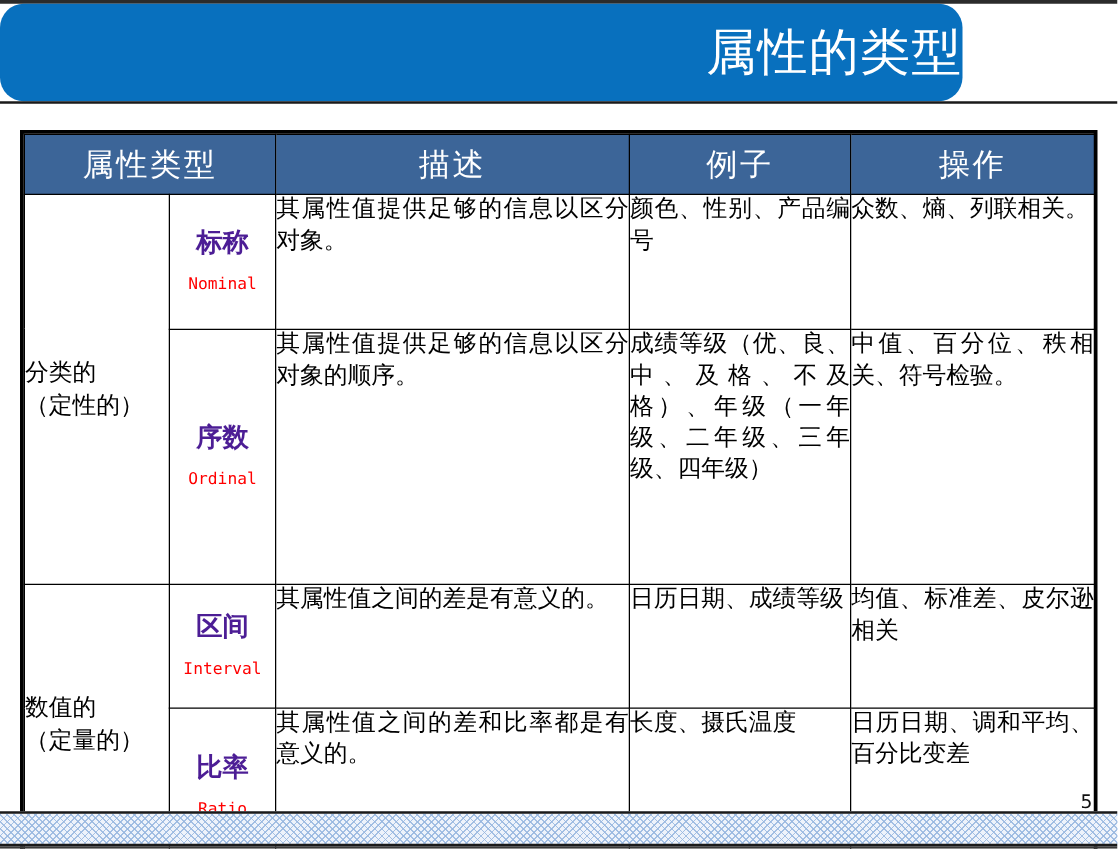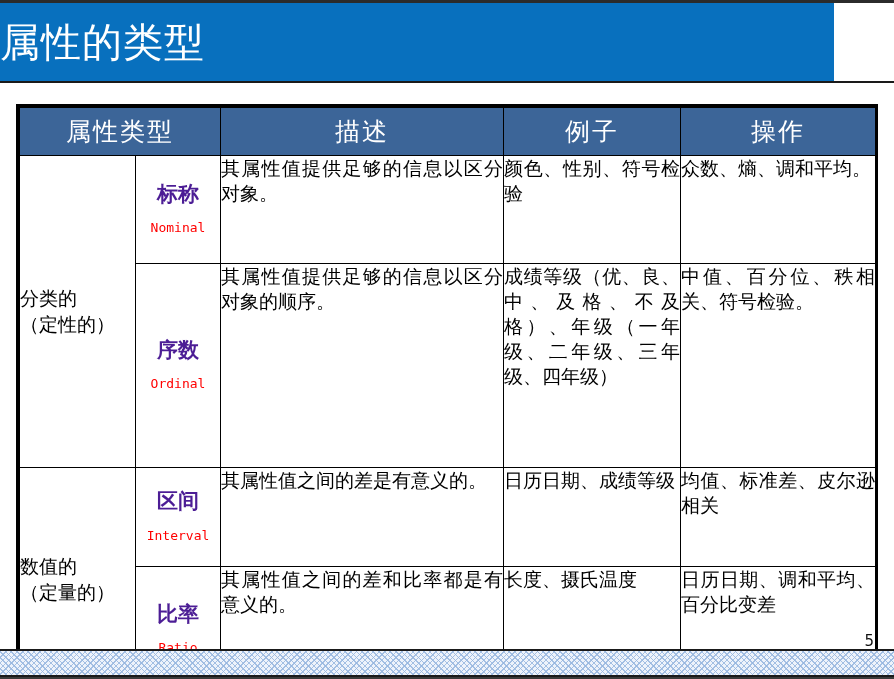--- a/index.html
+++ b/index.html
@@ -22,26 +22,27 @@
     width: 894px;
     height: 3px;
     background: #2b2b2b;
   }
 
   
   .title-banner {
     position: absolute;
     top: 3px;
     left: 0;
-    width: 834px;
+    width: 770px;
     height: 78px;
     background: #0870be;
     display: flex;
     align-items: center;
-    justify-content: flex-start;
+    justify-content: flex-end;
+    border-radius: 19px;
   }
   .title-text {
     color: #ffffff;
     font-size: 40px;
     line-height: 1;
     letter-spacing: 1px;
     font-weight: 400;
   }
   .banner-underline {
     position: absolute;
@@ -121,20 +122,21 @@
 
   
   .body-cell {
     font-size: 19px;
     line-height: 1.32;
     color: #000000;
     padding: 6px 7px 4px 8px;
     text-align: justify;
     text-justify: inter-ideograph;
     word-break: break-all;
+    font-family: Liberation Mono, monospace;
   }
 
   
   .slide-no {
     position: absolute;
     right: 20px;
     bottom: 30px;
     font-size: 15px;
     color: #111111;
     line-height: 1;
@@ -195,22 +197,22 @@
       <tr style="height:100px">
         <td class="group-cell" rowspan="2">
           <span>分类的</span><br>
           <span>（定性的）</span>
         </td>
         <td class="type-cell">
           <span class="type-cn">标称</span>
           <span class="type-en">Nominal</span>
         </td>
         <td class="body-cell">其属性值提供足够的信息以区分对象。</td>
-        <td class="body-cell">颜色、性别、符号检验</td>
-        <td class="body-cell">众数、熵、调和平均。</td>
+        <td class="body-cell">颜色、性别、产品编号</td>
+        <td class="body-cell">众数、熵、列联相关。</td>
       </tr>
 
       <tr style="height:190px">
         <td class="type-cell">
           <span class="type-cn">序数</span>
           <span class="type-en">Ordinal</span>
         </td>
         <td class="body-cell">其属性值提供足够的信息以区分对象的顺序。</td>
         <td class="body-cell">成绩等级（优、良、中、及格、不及格）、年级（一年级、二年级、三年级、四年级）</td>
         <td class="body-cell">中值、百分位、秩相关、符号检验。</td>

